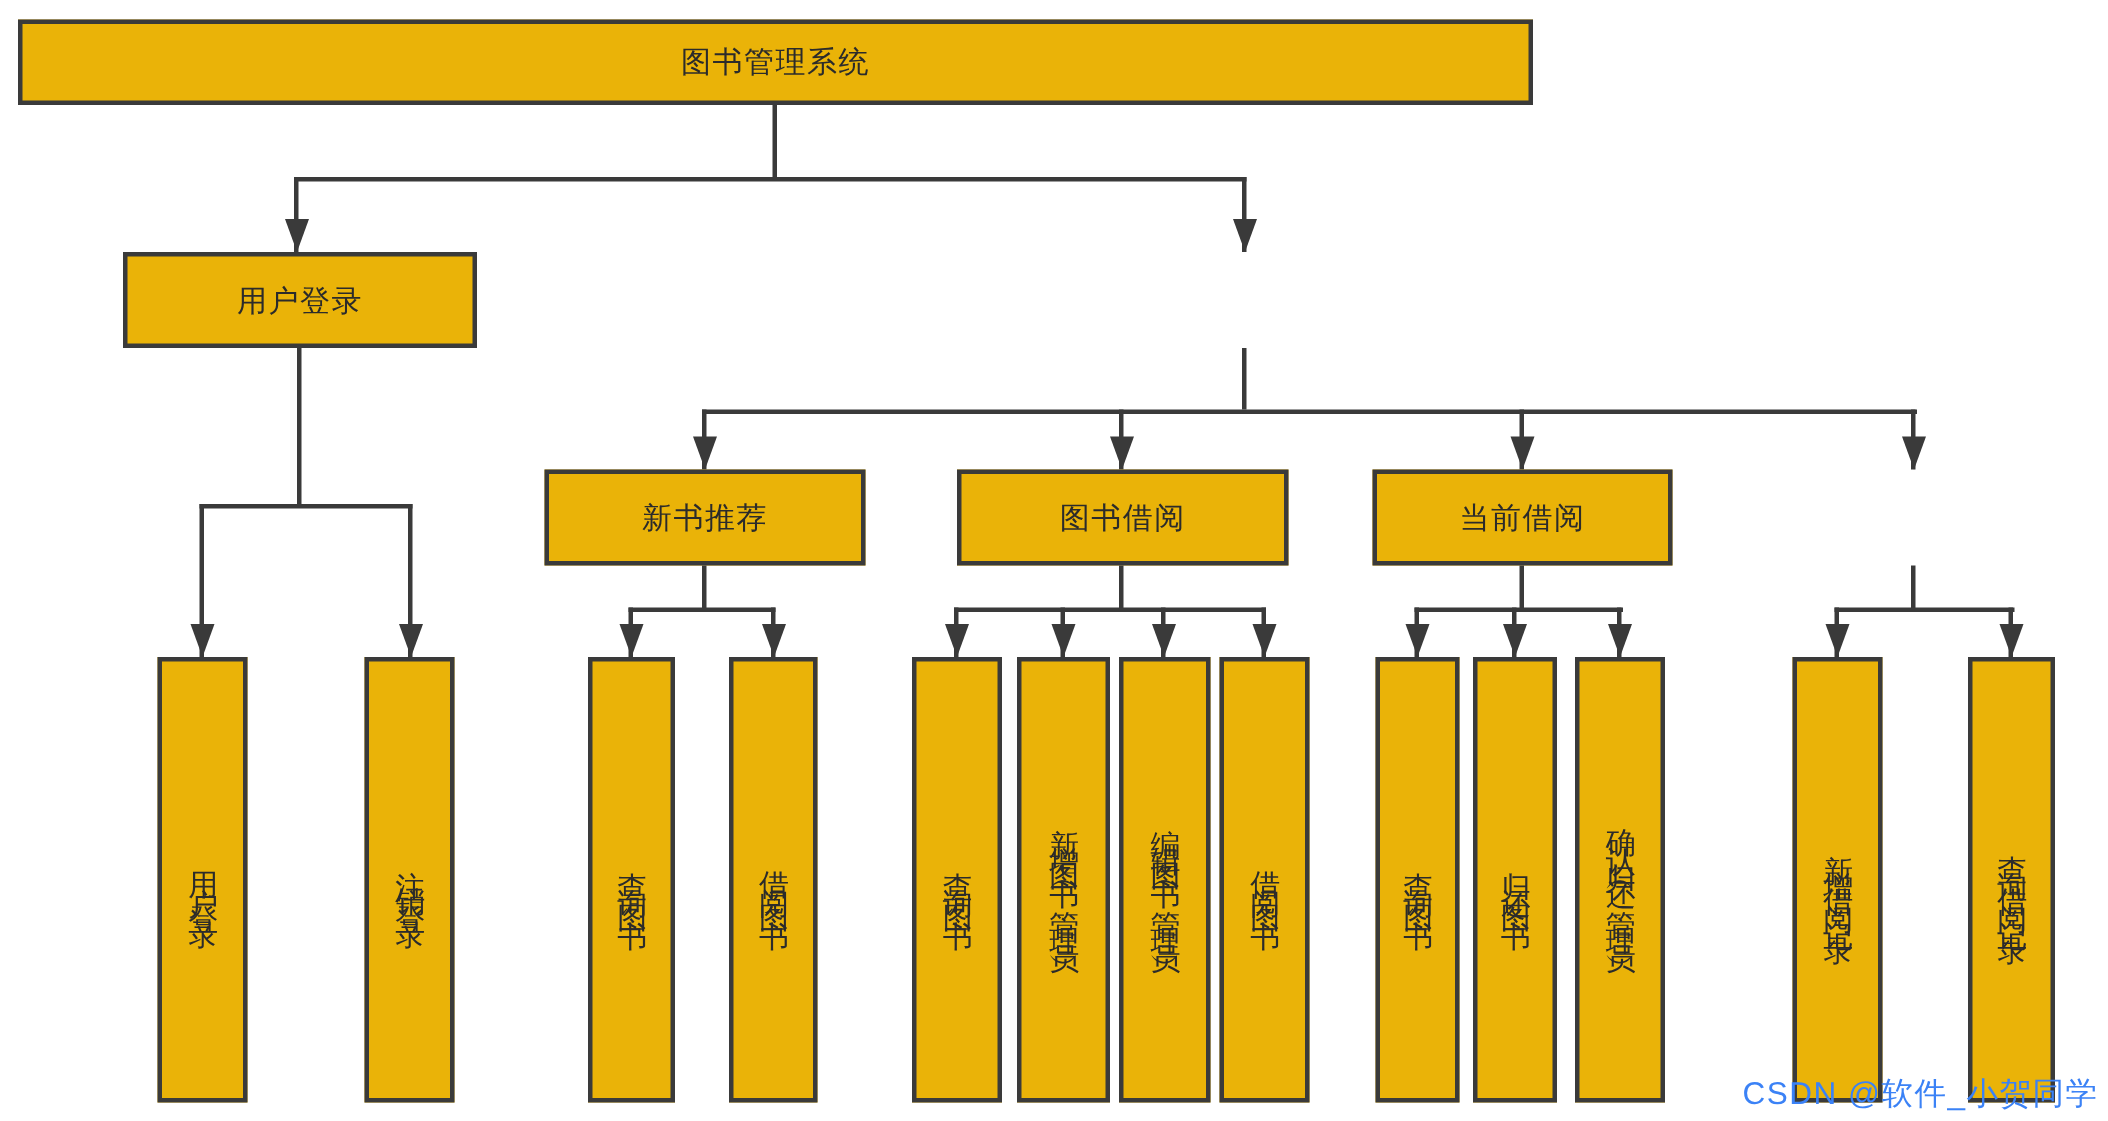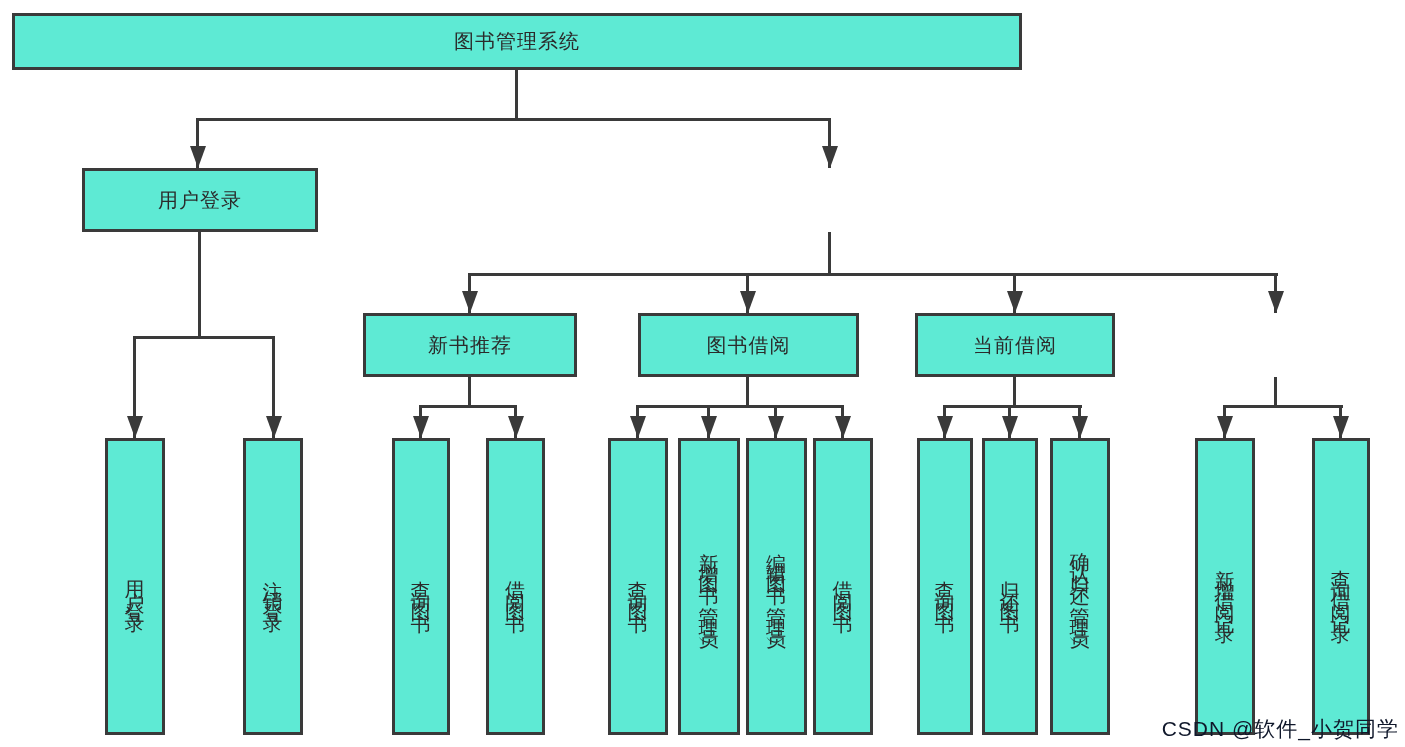--- a/index.html
+++ b/index.html
@@ -8,21 +8,21 @@
     width: 1405px;
     height: 747px;
     background: #ffffff;
     font-family: "Liberation Sans", "DejaVu Sans", sans-serif;
     overflow: hidden;
   }
   .box {
     position: absolute;
     box-sizing: border-box;
     border: 3px solid #3a3a3a;
-    background: #5eead4;
+    background: #eab308;
     display: flex;
     align-items: center;
     justify-content: center;
     color: #2b2b2b;
     font-size: 20px;
     letter-spacing: 1px;
     text-align: center;
   }
   .vbox {
     writing-mode: vertical-rl;
@@ -52,21 +52,21 @@
     height: 0;
     border-left: 8px solid transparent;
     border-right: 8px solid transparent;
     border-top: 22px solid #3a3a3a;
   }
   .watermark {
     position: absolute;
     right: 6px;
     bottom: 4px;
     font-size: 21px;
-    color: #0f172a;
+    color: #3b82f6;
     letter-spacing: 1px;
     white-space: nowrap;
     z-index: 5;
   }
 </style>
 </head>
 <body>
 
 <div id="stage">
 

